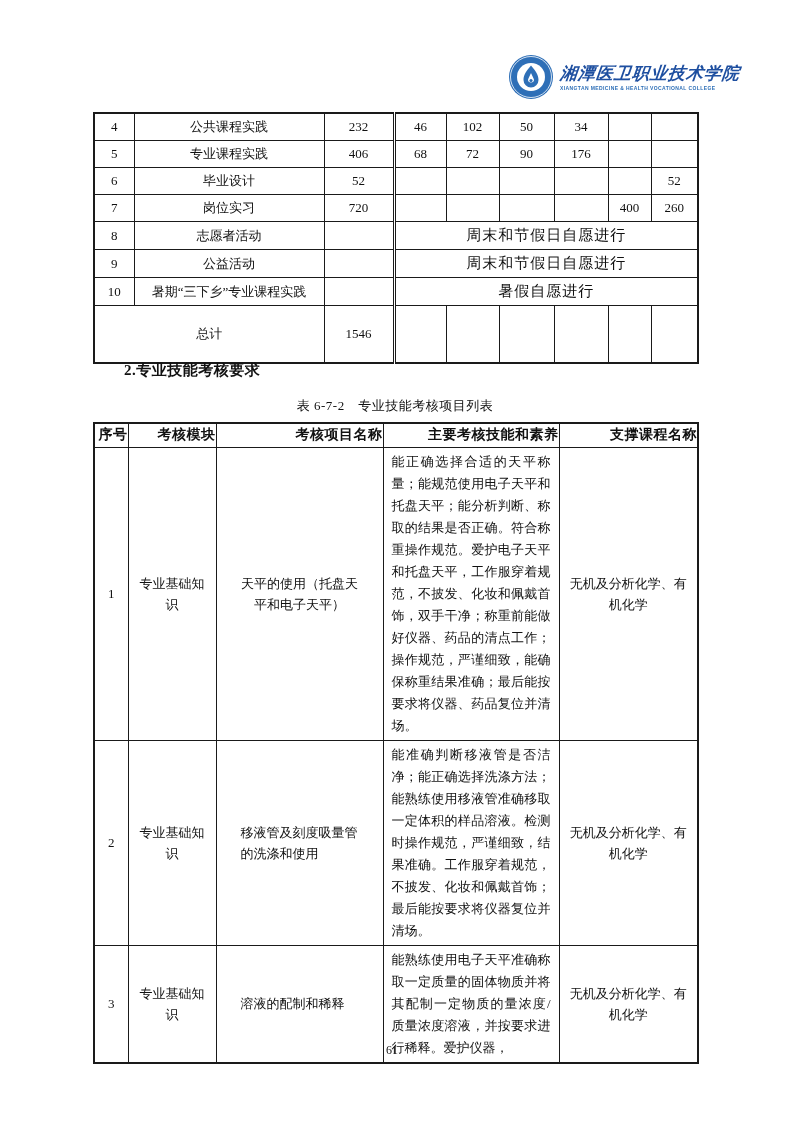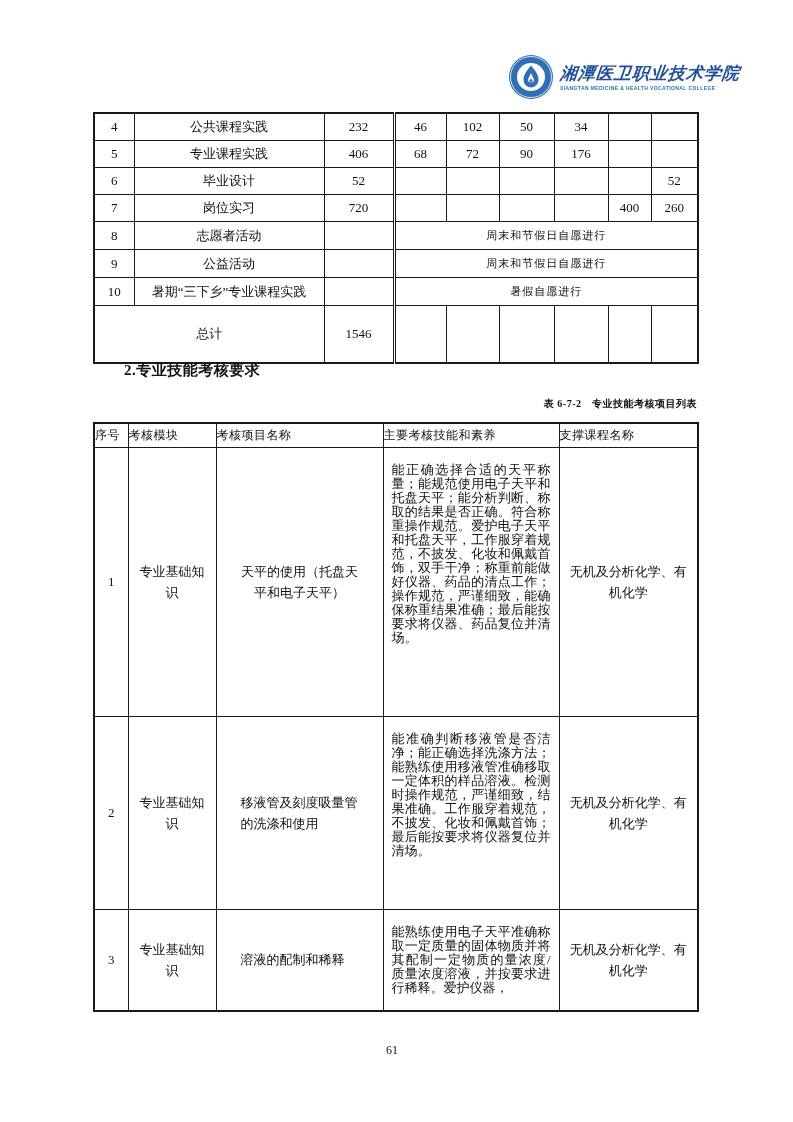--- a/index.html
+++ b/index.html
@@ -18,40 +18,40 @@
             font-family:"Liberation Sans","DejaVu Sans",sans-serif;font-weight:bold}
 
   
   table{border-collapse:collapse;table-layout:fixed}
   td,th{border:1px solid #1a1a1a;overflow:hidden}
 
   
   .t1{position:absolute;left:93px;top:112px;width:604px;border:2px solid #1a1a1a}
   .t1 td{font-size:13px;text-align:center;vertical-align:middle;height:27px;line-height:15px}
   .t1 td.dbl{border-left:3px double #1a1a1a}
-  .t1 td.note{font-size:11px;letter-spacing:1px}
+  .t1 td.note{font-size:15px;letter-spacing:1px}
   .t1 tr.h28 td{height:28px}
   .t1 tr.total td{height:58px}
 
   
   .heading{position:absolute;left:124px;top:361px;font-size:15px;font-weight:bold;letter-spacing:.5px}
-  .caption{position:absolute;left:93px;top:397px;width:604px;text-align:right;
-           font-size:10px;font-weight:bold;letter-spacing:.5px}
+  .caption{position:absolute;left:93px;top:397px;width:604px;text-align:center;
+           font-size:13px;font-weight:normal;letter-spacing:.5px}
 
   
   .t2{position:absolute;left:93px;top:422px;width:604px;border:2px solid #1a1a1a}
-  .t2 th{font-size:12px;font-weight:normal;text-align:left;vertical-align:middle;height:24px;letter-spacing:.5px}
+  .t2 th{font-size:14px;font-weight:bold;text-align:right;vertical-align:middle;height:24px;letter-spacing:.5px}
   .t2 td{font-size:13px;text-align:center;vertical-align:middle;line-height:21px}
   .t2 tr.r1 td{height:269px}
   .t2 tr.r2 td{height:193px}
   .t2 tr.r3 td{height:102px}
   .t2 td.module{padding:0 9px}
   .t2 td.project{padding:0 24px}
   .t2 td.project.left{text-align:left}
-  .t2 td.skills{text-align:justify;vertical-align:top;padding:15px 8px;line-height:14px}
+  .t2 td.skills{text-align:justify;vertical-align:top;padding:3px 8px;line-height:22px}
   .t2 td.courses{padding:16px 6px}
 
   
   .pagenum{position:absolute;left:0;top:1043px;width:784px;text-align:center;font-size:12px}
 </style>
 </head>
 <body>
 
 <div class="page">
 

